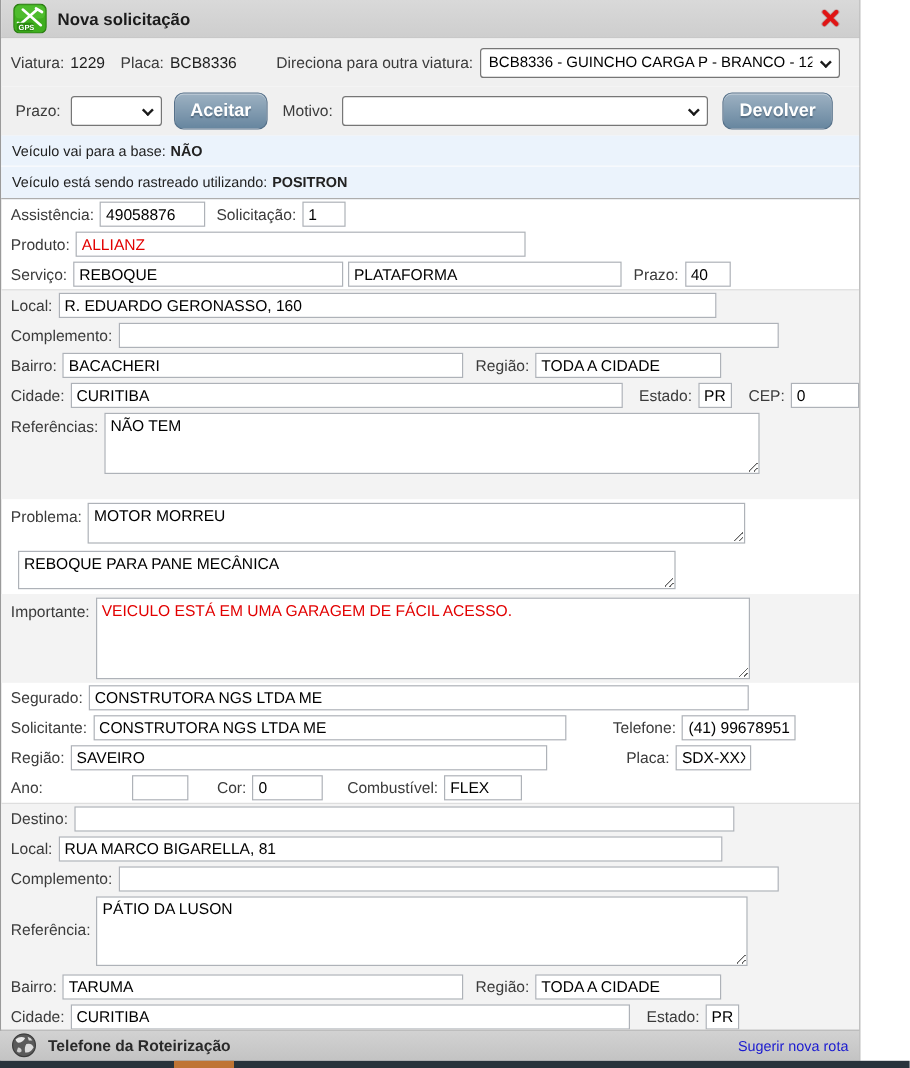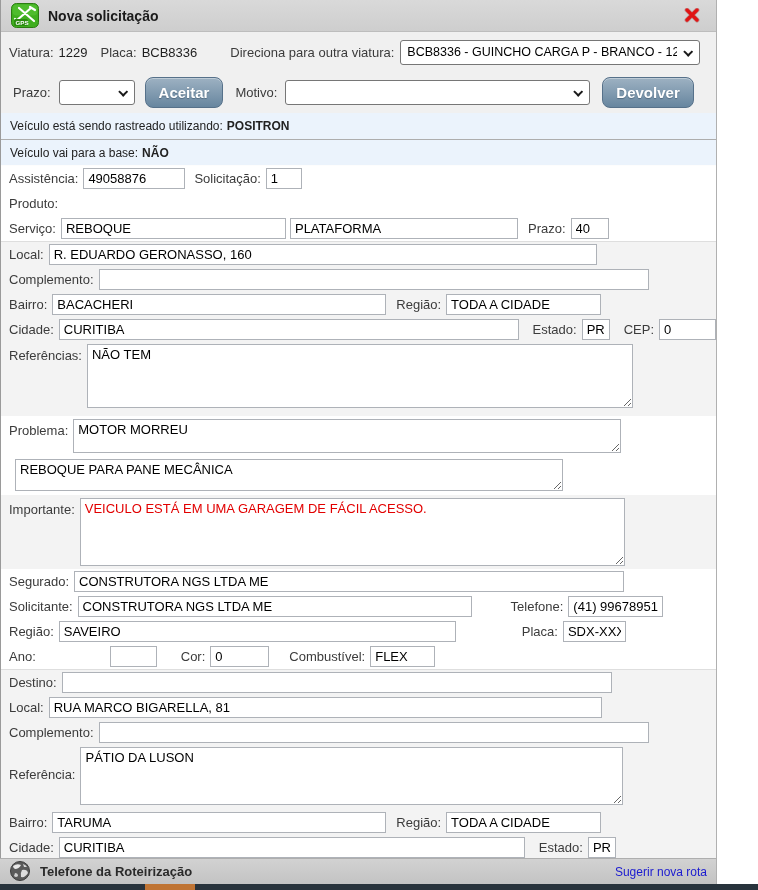--- a/index.html
+++ b/index.html
@@ -109,39 +109,40 @@
     </div>
     <button class="btn" style="margin-left:10px;">Aceitar</button>
     <label style="margin-left:12px;">Motivo:</label>
     <div class="sel" style="margin-left:8px; width:305px;">
       <span class="sel-text"></span>
       <span class="chev"></span>
     </div>
     <button class="btn" style="margin-left:12px;">Devolver</button>
   </div>
 
+  <div class="infobar">
+    <span>Veículo vai para a base:</span>
+    <b>NÃO</b>
+  </div>
   <div class="infobar last">
     <span>Veículo está sendo rastreado utilizando:</span>
     <b>POSITRON</b>
   </div>
-  <div class="infobar">
-    <span>Veículo vai para a base:</span>
-    <b>NÃO</b>
-  </div>
 
   <div class="form-area">
 
     <div class="frow h25">
       <label>Assistência:</label>
-      <input type="text" style="width: 102px;" value="49058876">
+      <input type="text" style="width: 88px;" value="49058876">
       <label style="margin-left:9px;">Solicitação:</label>
       <input type="text" style="width: 36px;" value="1">
     </div>
     <div class="frow h25">
       <label>Produto:</label>
+      <input type="text" class="red" style="width: 375px;" value="ALLIANZ">
     </div>
     <div class="frow h25">
       <label>Serviço:</label>
       <input type="text" style="width: 225px;" value="REBOQUE">
       <input type="text" style="width: 228px; margin-left: 4px;" value="PLATAFORMA">
       <label style="margin-left:10px;">Prazo:</label>
       <input type="text" style="width: 38px;" value="40">
     </div>
 
     <div class="sec-gray sec-gray-t">
@@ -162,21 +163,21 @@
       <div class="frow h25">
         <label>Cidade:</label>
         <input type="text" style="width: 466px;" value="CURITIBA">
         <label style="margin-left:14px;">Estado:</label>
         <input type="text" style="width: 28px;" value="PR">
         <label style="margin-left:14px;">CEP:</label>
         <input type="text" style="width: 57px;" value="0">
       </div>
       <div class="frow ta-row" style="height:74px; padding-top:2px;">
         <label>Referências:</label>
-        <textarea style="width: 546px; height: 64px;">NÃO TEM</textarea>
+        <textarea style="width: 546px; height: 51px;">NÃO TEM</textarea>
       </div>
     </div>
 
     <div class="frow ta-row" style="height:41px; padding-top:3px;">
       <label>Problema:</label>
       <textarea style="width: 548px; height: 34px;">MOTOR MORREU</textarea>
     </div>
     <div class="frow ta-row" style="height:38px; padding-top:2px;">
       <textarea style="width: 548px; height: 32px; margin-left: 6px;">REBOQUE PARA PANE MECÂNICA</textarea>
     </div>

